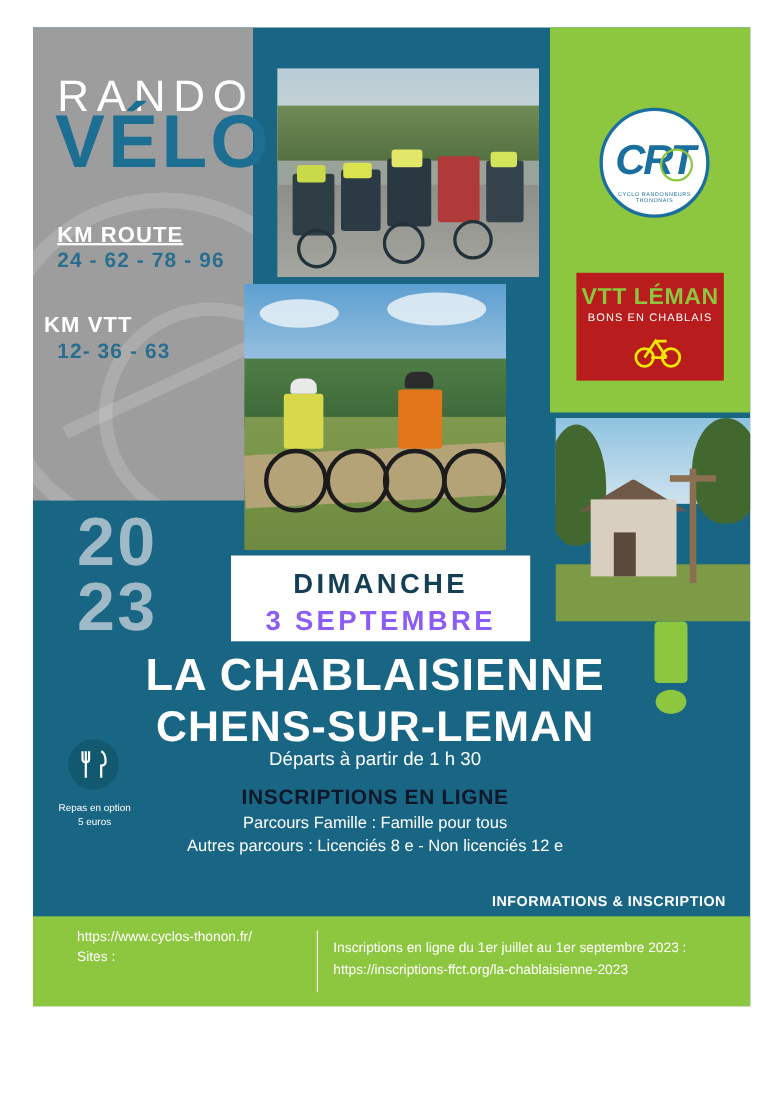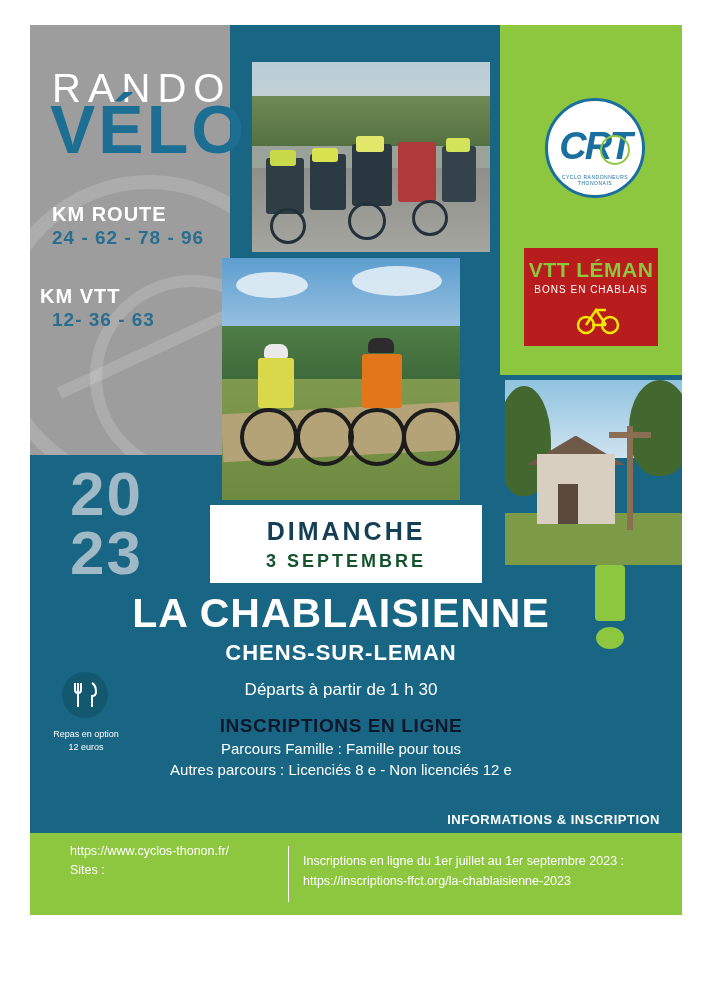--- a/index.html
+++ b/index.html
@@ -133,35 +133,35 @@
     position:absolute;left:70px;top:465px;
     color:#9fb9c6;font-size:62px;font-weight:bold;line-height:0.95;letter-spacing:2px;
   }
   
   .datebox{
     position:absolute;left:210px;top:505px;width:272px;height:78px;background:#ffffff;
   }
   .datebox .d1{position:absolute;left:0;top:12px;width:100%;text-align:center;
     color:#143f54;font-size:25px;font-weight:bold;letter-spacing:3px;}
   .datebox .d2{position:absolute;left:0;top:46px;width:100%;text-align:center;
-    color:#14532d;font-size:18px;font-weight:bold;letter-spacing:3px;}
+    color:#8b5cf6;font-size:25px;font-weight:bold;letter-spacing:3px;}
   
   .excl{position:absolute;left:595px;top:565px;width:32px;height:78px;}
   .excl .bar{position:absolute;left:0;top:0;width:30px;height:56px;background:#8dc63f;
     border-radius:4px;}
   .excl .dot{position:absolute;left:1px;top:62px;width:28px;height:22px;background:#8dc63f;
     border-radius:50% 50% 50% 50%;}
   
   .maintitle{
     position:absolute;left:0;top:590px;width:682px;text-align:center;
     color:#ffffff;font-size:41px;font-weight:bold;letter-spacing:1px;
   }
   .subtitle{
     position:absolute;left:0;top:640px;width:682px;text-align:center;
-    color:#ffffff;font-size:22px;font-weight:bold;letter-spacing:1px;
+    color:#ffffff;font-size:39px;font-weight:bold;letter-spacing:1px;
   }
   .departs{
     position:absolute;left:0;top:680px;width:682px;text-align:center;
     color:#ffffff;font-size:17px;
   }
   .inscr{
     position:absolute;left:0;top:715px;width:682px;text-align:center;
     color:#0f172a;font-size:19px;font-weight:bold;letter-spacing:.6px;
   }
   .line1{
@@ -217,21 +217,21 @@
     <div class="watermark"></div>
     <div class="watermark2"></div>
     <div class="wm-bar"></div>
   </div>
 
   <div class="green-col"></div>
 
   <div class="rando">RANDO</div>
   <div class="velo">VÉLO</div>
 
-  <div class="km-label" style="left:52px;top:203px;">KM ROUTE</div>
+  <div class="km-label" style="left:52px;top:203px;text-decoration:underline;">KM ROUTE</div>
   <div class="km-val" style="left:52px;top:227px;">24 - 62 - 78 - 96</div>
   <div class="km-label" style="left:40px;top:285px;">KM VTT</div>
   <div class="km-val" style="left:52px;top:309px;">12- 36 - 63</div>
 
   <div class="photo photo1">
     <div class="p1-sky"></div>
     <div class="p1-trees"></div>
     <div class="p1-wall"></div>
     <div class="p1-road"></div>
     <div class="rider" style="left:14px;top:96px;width:38px;height:56px;background:#2f3d45;"></div>
@@ -316,21 +316,21 @@
   <div class="line2">Autres parcours : Licenciés 8 e - Non licenciés 12 e</div>
 
   <div class="repas-circle">
     <svg width="46" height="46" viewBox="0 0 46 46">
       <path d="M16 11 L16 24 M13 11 L13 18 Q13 21 16 21 Q19 21 19 18 L19 11 M16 21 L16 35" stroke="#ffffff" stroke-width="2" fill="none"></path>
       <path d="M30 11 Q34 13 34 20 Q34 24 30 24 L30 35" stroke="#ffffff" stroke-width="2" fill="none"></path>
     </svg>
   </div>
   <div class="repas-txt">
     <div>Repas en option</div>
-    <div>12 euros</div>
+    <div>5 euros</div>
   </div>
 
   <div class="infoline">INFORMATIONS &amp; INSCRIPTION</div>
 
   <div class="green-band"></div>
   <div class="gb-left">
     <div>https://www.cyclos-thonon.fr/</div>
     <div>Sites :</div>
   </div>
   <div class="gb-div"></div>

